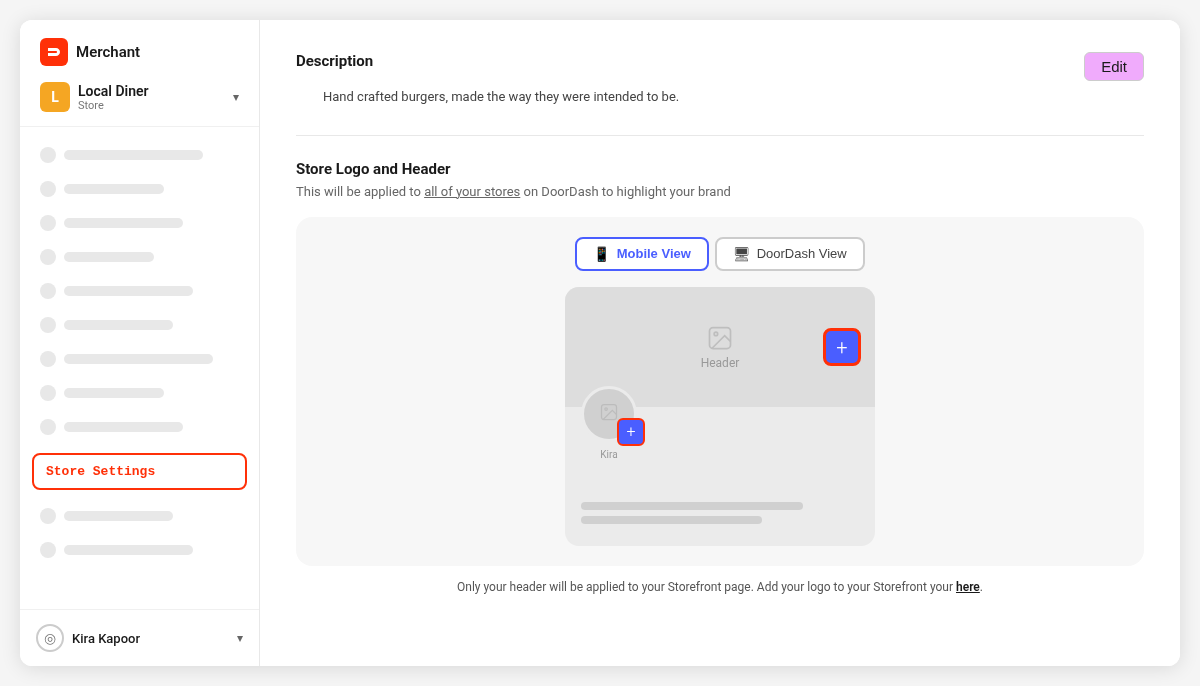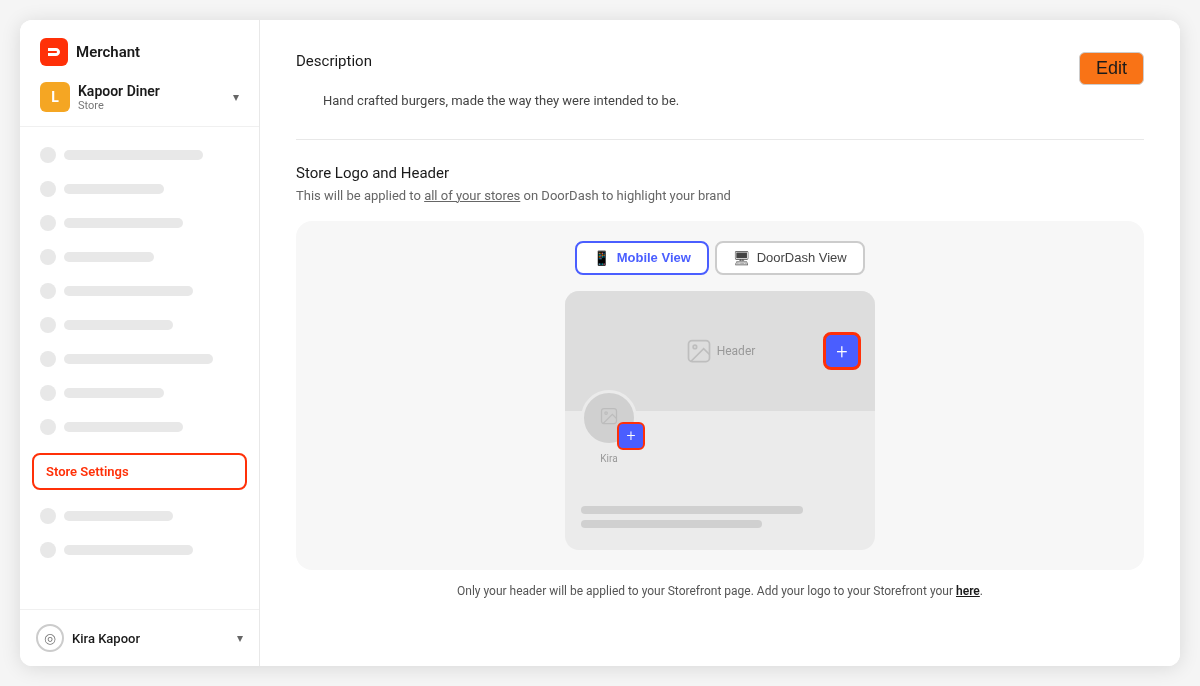--- a/index.html
+++ b/index.html
@@ -85,20 +85,21 @@
     }
     .sidebar-nav {
       flex: 1;
       padding: 16px 12px;
       overflow-y: auto;
     }
     .nav-skeleton {
       display: flex;
       flex-direction: column;
       gap: 10px;
+      font-family: Liberation Mono, monospace;
     }
     .skeleton-row {
       display: flex;
       align-items: center;
       gap: 8px;
       padding: 4px 8px;
     }
     .skeleton-circle {
       width: 16px;
       height: 16px;
@@ -175,29 +176,29 @@
       margin-bottom: 28px;
     }
     .section-header {
       display: flex;
       align-items: flex-start;
       justify-content: space-between;
       margin-bottom: 6px;
     }
     .section-title {
       font-size: 15px;
-      font-weight: 400;
+      font-weight: 700;
       color: #1a1a1a;
     }
     .edit-button {
       padding: 5px 16px;
       border: 1px solid #ccc;
       border-radius: 6px;
-      background: #f97316;
-      font-size: 18px;
+      background: #f0abfc;
+      font-size: 15px;
       font-weight: 500;
       color: #1a1a1a;
       cursor: pointer;
     }
     .section-description {
       font-size: 13px;
       color: #444;
       line-height: 1.5;
       margin-left: 27px;
     }
@@ -264,21 +265,21 @@
     .header-area {
       height: 120px;
       background: #ddd;
       display: flex;
       align-items: center;
       justify-content: center;
       position: relative;
     }
     .header-placeholder-icon {
       display: flex;
-      flex-direction: row;
+      flex-direction: column;
       align-items: center;
       gap: 4px;
       color: #aaa;
     }
     .header-placeholder-icon svg {
       width: 28px;
       height: 28px;
       opacity: 0.6;
     }
     .header-label {
@@ -386,21 +387,21 @@
 
         <svg class="doordash-icon" viewBox="0 0 28 28" fill="none">
           <rect width="28" height="28" rx="6" fill="#ff3008"></rect>
           <path d="M8 10h8c2.2 0 4 1.8 4 4s-1.8 4-4 4H8v-3h8c.55 0 1-.45 1-1s-.45-1-1-1H8v-3z" fill="white"></path>
         </svg>
         <span class="brand-name">Merchant</span>
       </div>
       <div class="store-selector">
         <div class="store-avatar">L</div>
         <div class="store-info">
-          <div class="store-name">Kapoor Diner</div>
+          <div class="store-name">Local Diner</div>
           <div class="store-type">Store</div>
         </div>
         <span class="chevron-down">▾</span>
       </div>
     </div>
 
     <nav class="sidebar-nav">
       <div class="nav-skeleton">
         <div class="skeleton-row">
             <div class="skeleton-circle"></div>

